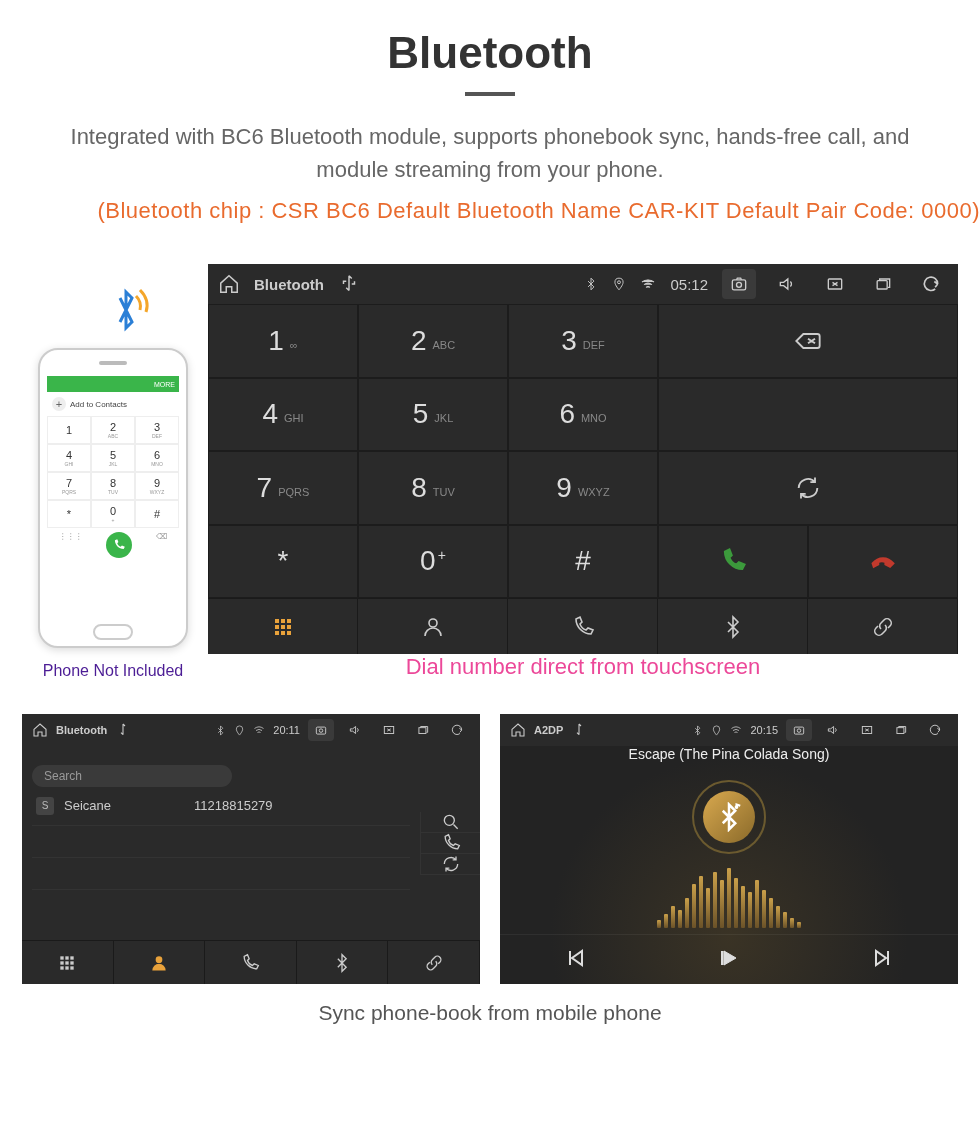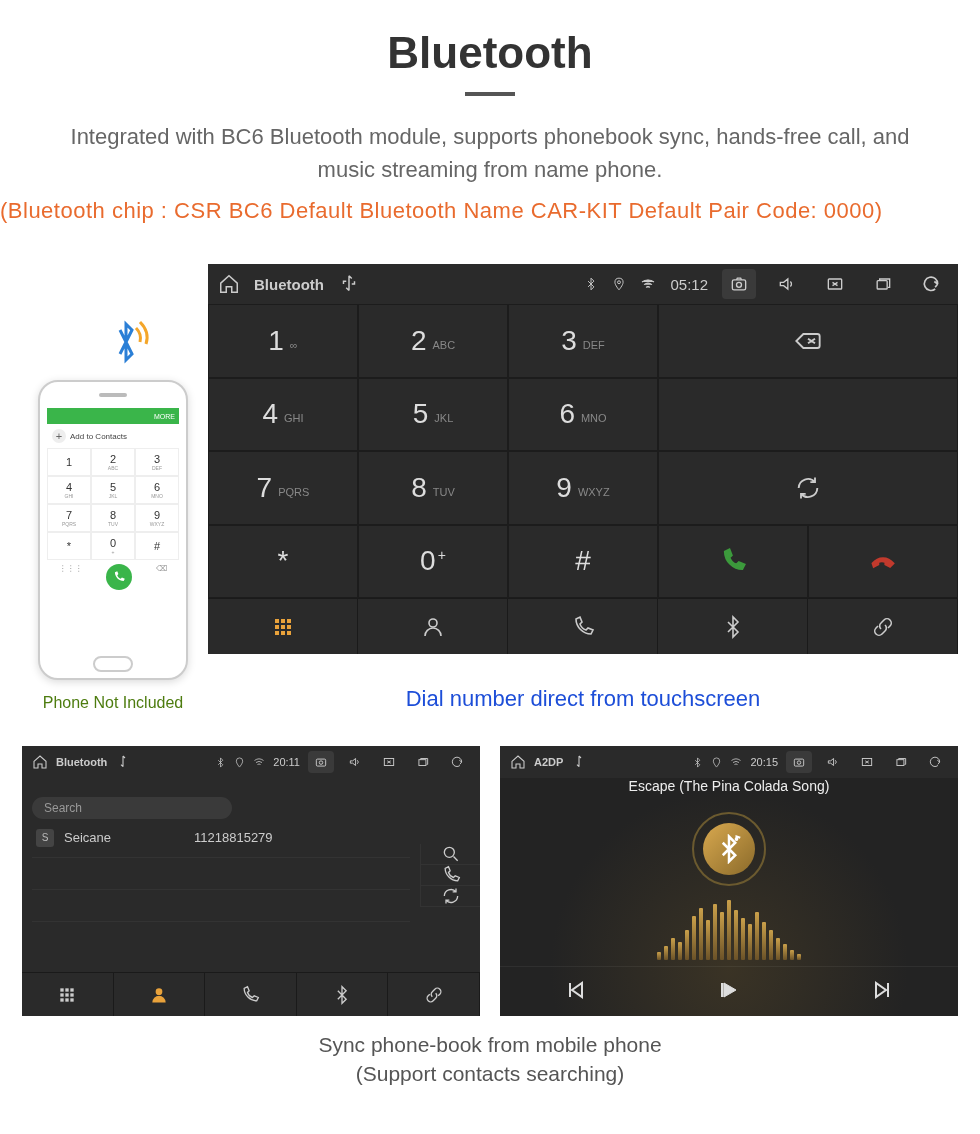--- a/index.html
+++ b/index.html
@@ -26,21 +26,21 @@
     margin: 14px auto 24px;
   }
   .hero-desc {
     text-align: center;
     font-size: 22px;
     color: #666;
     line-height: 1.5;
     padding: 0 40px;
   }
   .hero-specs {
-    text-align: left;
+    text-align: right;
     font-size: 22px;
     color: #e96b2e;
     margin-top: 12px;
     letter-spacing: 0.5px;
   }
   .main-row {
     display: flex;
     margin-top: 40px;
     padding: 0 22px 0 28px;
     gap: 10px;
@@ -69,21 +69,21 @@
   .phone-screen { width:100%; height:100%; background:#fff; font-size:8px;}
   .ps-top { height:16px; background:#3ab54a; display:flex; align-items:center; justify-content:flex-end; padding:0 4px; color:#fff; font-size:7px;}
   .ps-add { display:flex; align-items:center; padding:5px; gap:4px;}
   .ps-plus { width:14px; height:14px; border-radius:50%; background:#eee; color:#666; display:flex; align-items:center; justify-content:center; font-size:11px;}
   .ps-grid { display:grid; grid-template-columns:repeat(3,1fr); }
   .ps-key { height:28px; border:0.5px solid #eee; display:flex; flex-direction:column; align-items:center; justify-content:center;}
   .ps-key .d { font-size:11px; color:#333;}
   .ps-key .l { font-size:5px; color:#999;}
   .ps-bottom { display:flex; justify-content:space-around; padding:4px 0;}
   .ps-call { width:26px; height:26px; border-radius:50%; background:#3ab54a; display:flex; align-items:center; justify-content:center;}
-  .phone-note { color:#4d7c0f; font-size:16px; margin-top:14px; }
+  .phone-note { color:#4c1d95; font-size:16px; margin-top:14px; }
 
   
   .dialer {
     flex: 1;
     background: #2a2a2a;
     color: #ddd;
     height: 390px;
     display: flex;
     flex-direction: column;
   }
@@ -119,22 +119,22 @@
   }
   .bottombar .tab {
     flex:1; display:flex; align-items:center; justify-content:center;
     border-right:1px solid #1a1a1a;
   }
   .bottombar .tab svg { width:24px; height:24px;}
   .tab.active { color:#e9a23b;}
   .caption {
     text-align:center;
     font-size:22px;
-    color:#1d4ed8;
-    margin-top:32px;
+    color:#ec4899;
+    margin-top:0;
   }
 
   
   .lower-row {
     display:flex;
     gap:20px;
     padding: 0 22px;
     margin-top: 34px;
   }
   .panel {
@@ -193,21 +193,21 @@
   .lower-captions > div { flex:1; text-align:center; font-size:21px; color:#555; line-height:1.4;}
 
   svg { stroke:#ccc; fill:none; stroke-width:1.6;}
   .orange svg, .tab.active svg { stroke:#e9a23b;}
 </style>
 </head>
 <body>
 
 <h1 class="hero-title">Bluetooth</h1>
 <div class="title-underline"></div>
-<p class="hero-desc">Integrated with BC6 Bluetooth module, supports phonebook sync, hands-free call, and music streaming from name phone.</p>
+<p class="hero-desc">Integrated with BC6 Bluetooth module, supports phonebook sync, hands-free call, and module streaming from your phone.</p>
 <p class="hero-specs">(Bluetooth chip : CSR BC6     Default Bluetooth Name CAR-KIT     Default Pair Code: 0000)</p>
 
 <div class="main-row">
 
   <div class="phone-col">
     <div class="bt-badge">
       <svg viewBox="0 0 56 56">
         <path d="M20 16 L32 40 L26 46 L26 10 L32 16 L20 40" stroke="#2b7fd6" stroke-width="3"></path>
         <path d="M40 8 Q50 18 46 30" stroke="#f4a62a" stroke-width="3"></path>
         <path d="M36 14 Q42 20 40 28" stroke="#f4a62a" stroke-width="3"></path>
@@ -696,15 +696,14 @@
               <path d="M6 5v14l10-7zM18 5v14" stroke="#ddd" stroke-width="2"></path>
             </svg></span>
       </div>
     </div>
   </div>
 </div>
 
 <div class="lower-captions">
   <div>
     <span>Sync phone-book from mobile phone</span><br>
-    <span>(Support contacts searching)</span>
   </div>
 </div>
 
 </body></html>

